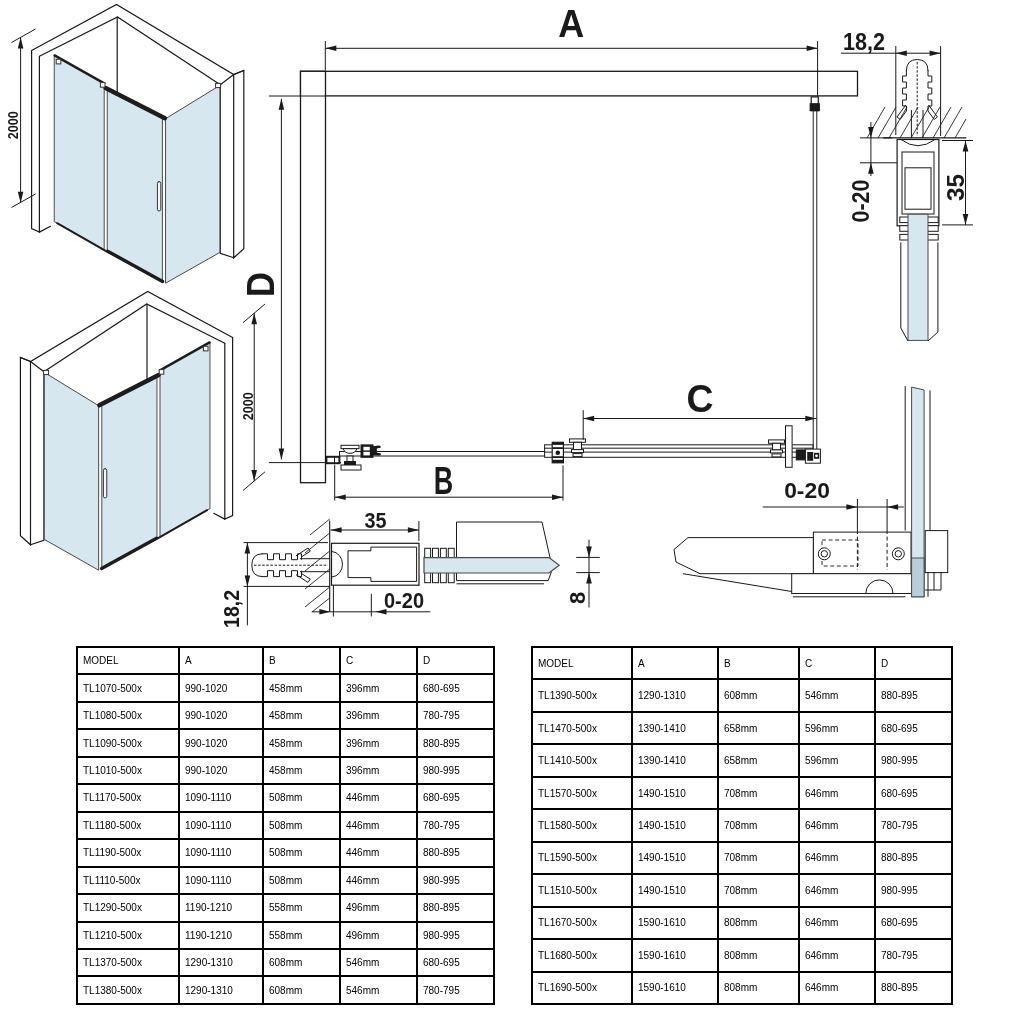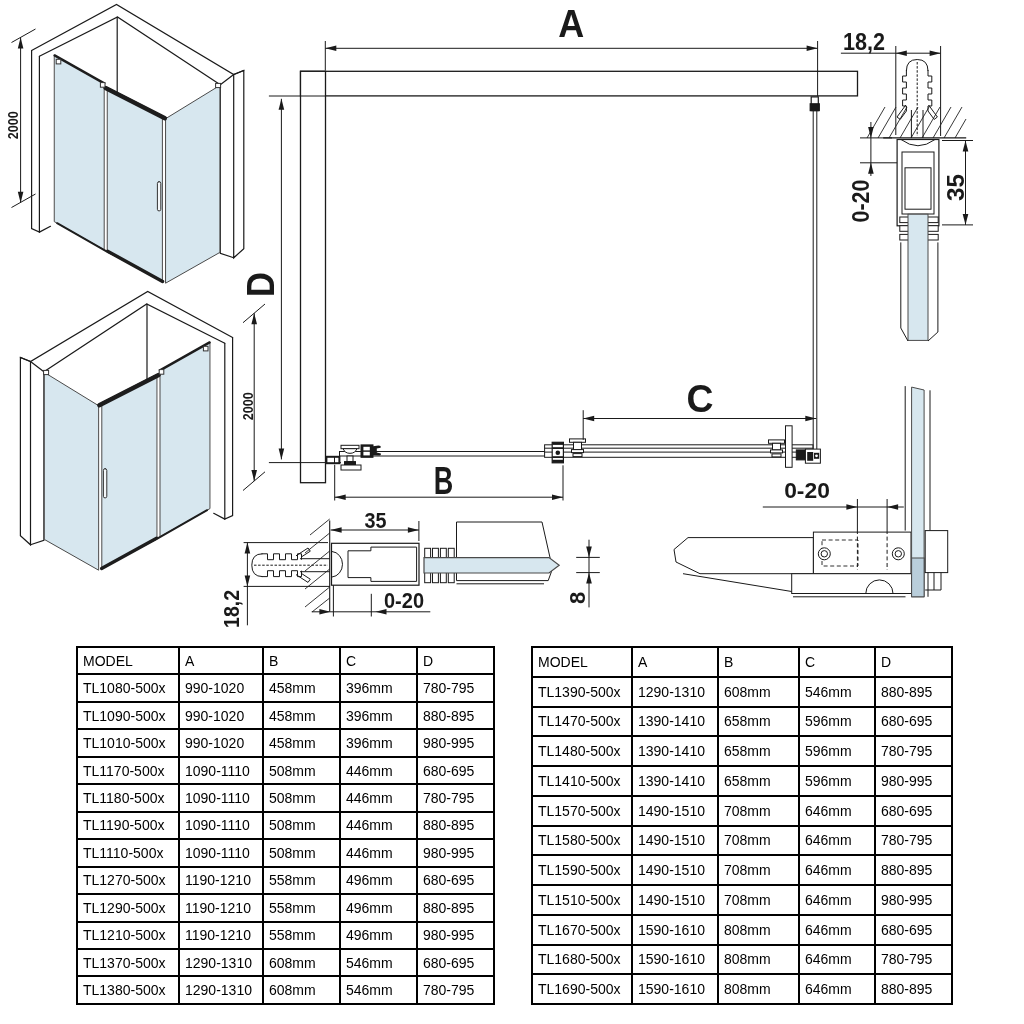--- a/index.html
+++ b/index.html
@@ -1,18 +1,18 @@
 <!DOCTYPE html>
 <html><head>
 <meta charset="utf-8">
 <style>
 html,body{margin:0;padding:0;background:#fff;}
 #page{position:relative;width:1024px;height:1024px;background:#fff;overflow:hidden;font-family:"Liberation Sans",sans-serif;}
 svg{position:absolute;left:0;top:0;}
-.tbl{position:absolute;border-collapse:collapse;table-layout:fixed;font-family:"Liberation Sans",sans-serif;font-size:14px;color:#000;}
+.tbl{position:absolute;border-collapse:collapse;table-layout:fixed;font-family:"Liberation Sans",sans-serif;font-size:10px;color:#000;}
 .tbl td{border:2px solid #000;padding:0 0 0 5px;overflow:hidden;white-space:nowrap;font-weight:400;}
 .dimtxt{font-family:"Liberation Sans",sans-serif;font-weight:700;}
 </style>
 </head>
 <body>
 <div id="page">
 <svg width="1024" height="1024" viewBox="0 0 1024 1024">
 <defs>
 </defs>
 
@@ -430,20 +430,27 @@
       </colgroup>
 <tbody>
         <tr>
           <td>MODEL</td>
           <td>A</td>
           <td>B</td>
           <td>C</td>
           <td>D</td>
         </tr>
 <tr>
+          <td>TL1070-500x</td>
+          <td>990-1020</td>
+          <td>458mm</td>
+          <td>396mm</td>
+          <td>680-695</td>
+        </tr>
+<tr>
           <td>TL1080-500x</td>
           <td>990-1020</td>
           <td>458mm</td>
           <td>396mm</td>
           <td>780-795</td>
         </tr>
 <tr>
           <td>TL1090-500x</td>
           <td>990-1020</td>
           <td>458mm</td>
@@ -477,27 +484,20 @@
           <td>508mm</td>
           <td>446mm</td>
           <td>880-895</td>
         </tr>
 <tr>
           <td>TL1110-500x</td>
           <td>1090-1110</td>
           <td>508mm</td>
           <td>446mm</td>
           <td>980-995</td>
-        </tr>
-<tr>
-          <td>TL1270-500x</td>
-          <td>1190-1210</td>
-          <td>558mm</td>
-          <td>496mm</td>
-          <td>680-695</td>
         </tr>
 <tr>
           <td>TL1290-500x</td>
           <td>1190-1210</td>
           <td>558mm</td>
           <td>496mm</td>
           <td>880-895</td>
         </tr>
 <tr>
           <td>TL1210-500x</td>
@@ -547,27 +547,20 @@
           <td>880-895</td>
         </tr>
 <tr>
           <td>TL1470-500x</td>
           <td>1390-1410</td>
           <td>658mm</td>
           <td>596mm</td>
           <td>680-695</td>
         </tr>
 <tr>
-          <td>TL1480-500x</td>
-          <td>1390-1410</td>
-          <td>658mm</td>
-          <td>596mm</td>
-          <td>780-795</td>
-        </tr>
-<tr>
           <td>TL1410-500x</td>
           <td>1390-1410</td>
           <td>658mm</td>
           <td>596mm</td>
           <td>980-995</td>
         </tr>
 <tr>
           <td>TL1570-500x</td>
           <td>1490-1510</td>
           <td>708mm</td>

